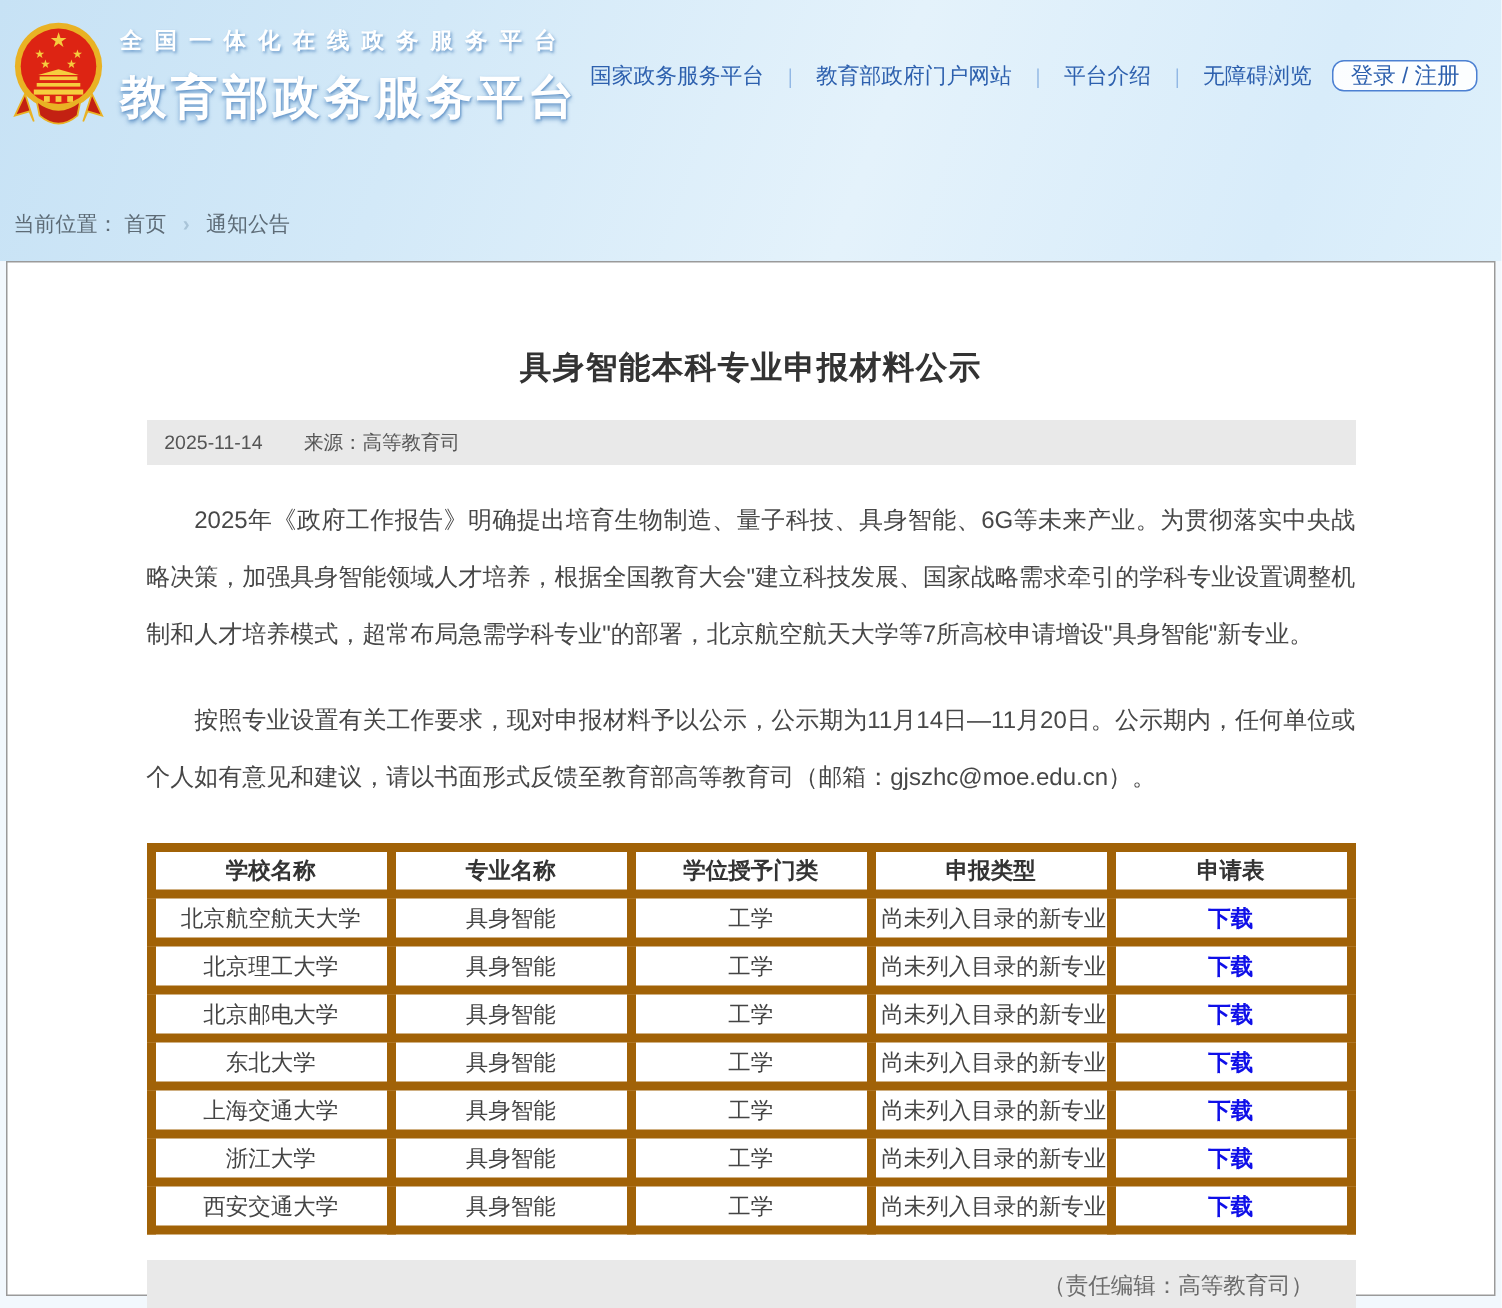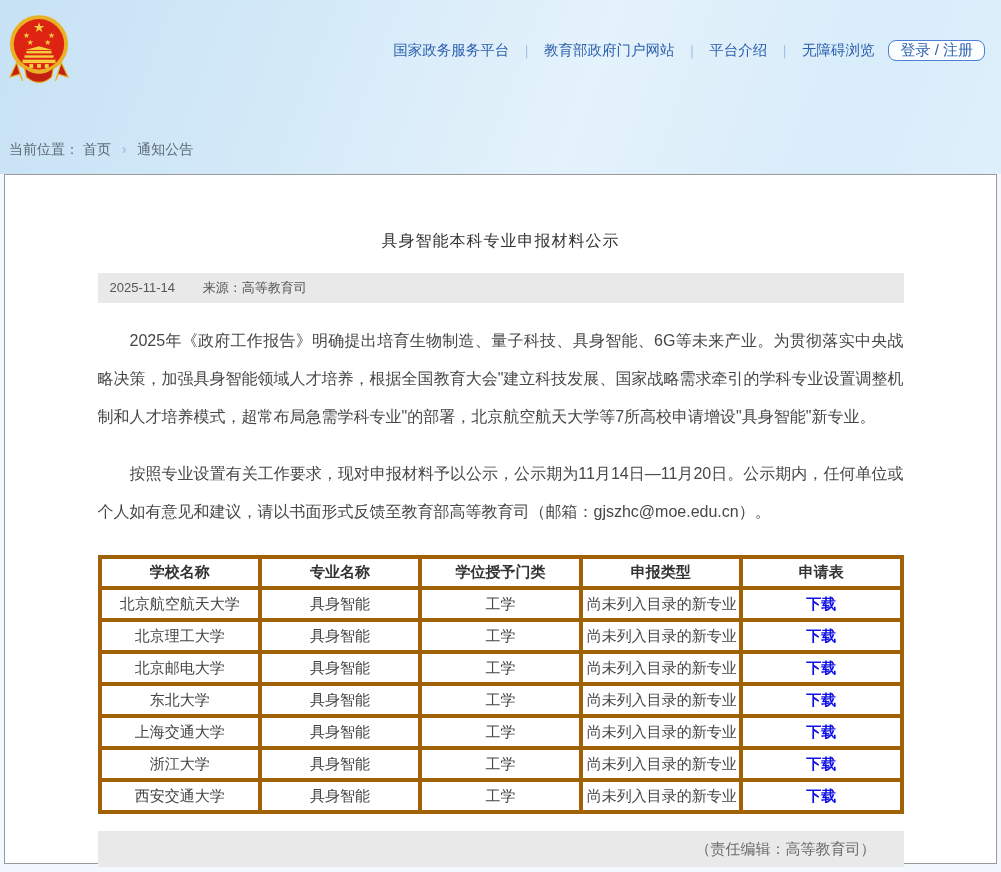--- a/index.html
+++ b/index.html
@@ -59,42 +59,42 @@
   
   .panel {
     position: absolute; left: 4px; top: 174px;
     width: 993px; height: 690px;
     background: #ffffff;
     border: 1px solid #9a9a9a;
   }
   .content { width: 806px; margin: 0 auto; padding-top: 36px; }
 
   .article-title {
-    text-align: center; font-size: 16px; font-weight: normal;
+    text-align: center; font-size: 21px; font-weight: bold;
     color: #333333; letter-spacing: 1px;
     margin: 20px 0 21px;
   }
   .meta-bar {
     background: #e9e9e9; height: 30px; line-height: 30px;
     font-size: 13px; color: #555555; padding-left: 12px;
   }
   .meta-bar .date { margin-right: 24px; }
 
   .body-text p {
     font-size: 16px; color: #474747; line-height: 38px;
     text-indent: 2em; text-align: justify;
     margin: 19px 0 0;
   }
 
   table.app-table {
     width: 100%; border-collapse: collapse; margin-top: 24px;
     table-layout: fixed;
   }
   .app-table th, .app-table td {
-    border: 4px solid #a16207; text-align: center;
+    border: 6px solid #a16207; text-align: center;
     font-size: 15px; padding: 0 4px;
     overflow: hidden; white-space: nowrap;
   }
   .app-table th { height: 31px; color: #333333; font-weight: bold; }
   .app-table td { height: 32px; color: #444444; }
   .app-table col { width: 20%; }
   .dl { color: #0f0fe8; font-weight: bold; text-decoration: none; cursor: pointer; }
 
   .editor-bar {
     background: #e9e9e9; height: 36px; line-height: 36px;
@@ -120,20 +120,24 @@
       <text x="23" y="36" font-size="8" fill="#F6CD3E" text-anchor="middle">★</text>
       <text x="41" y="36" font-size="8" fill="#F6CD3E" text-anchor="middle">★</text>
       <path d="M18 41 L32 37 L46 41 Z" fill="#F6CD3E"></path>
       <rect x="19" y="42" width="26" height="2.5" fill="#F6CD3E"></rect>
       <rect x="17" y="46.5" width="30" height="2.5" fill="#F6CD3E"></rect>
       <rect x="15" y="51" width="34" height="3.5" fill="#F6CD3E"></rect>
       <rect x="22" y="55.5" width="4" height="4" fill="#F6CD3E"></rect>
       <rect x="30" y="55.5" width="4" height="4" fill="#F6CD3E"></rect>
       <rect x="38" y="55.5" width="4" height="4" fill="#F6CD3E"></rect>
     </svg>
+    <div class="brand-text">
+      <div class="brand-small">全国一体化在线政务服务平台</div>
+      <div class="brand-title">教育部政务服务平台</div>
+    </div>
   </div>
 
   <nav class="topnav">
     <a>国家政务服务平台</a>
     <span class="sep">｜</span>
     <a>教育部政府门户网站</a>
     <span class="sep">｜</span>
     <a>平台介绍</a>
     <span class="sep">｜</span>
     <a>无障碍浏览</a>

